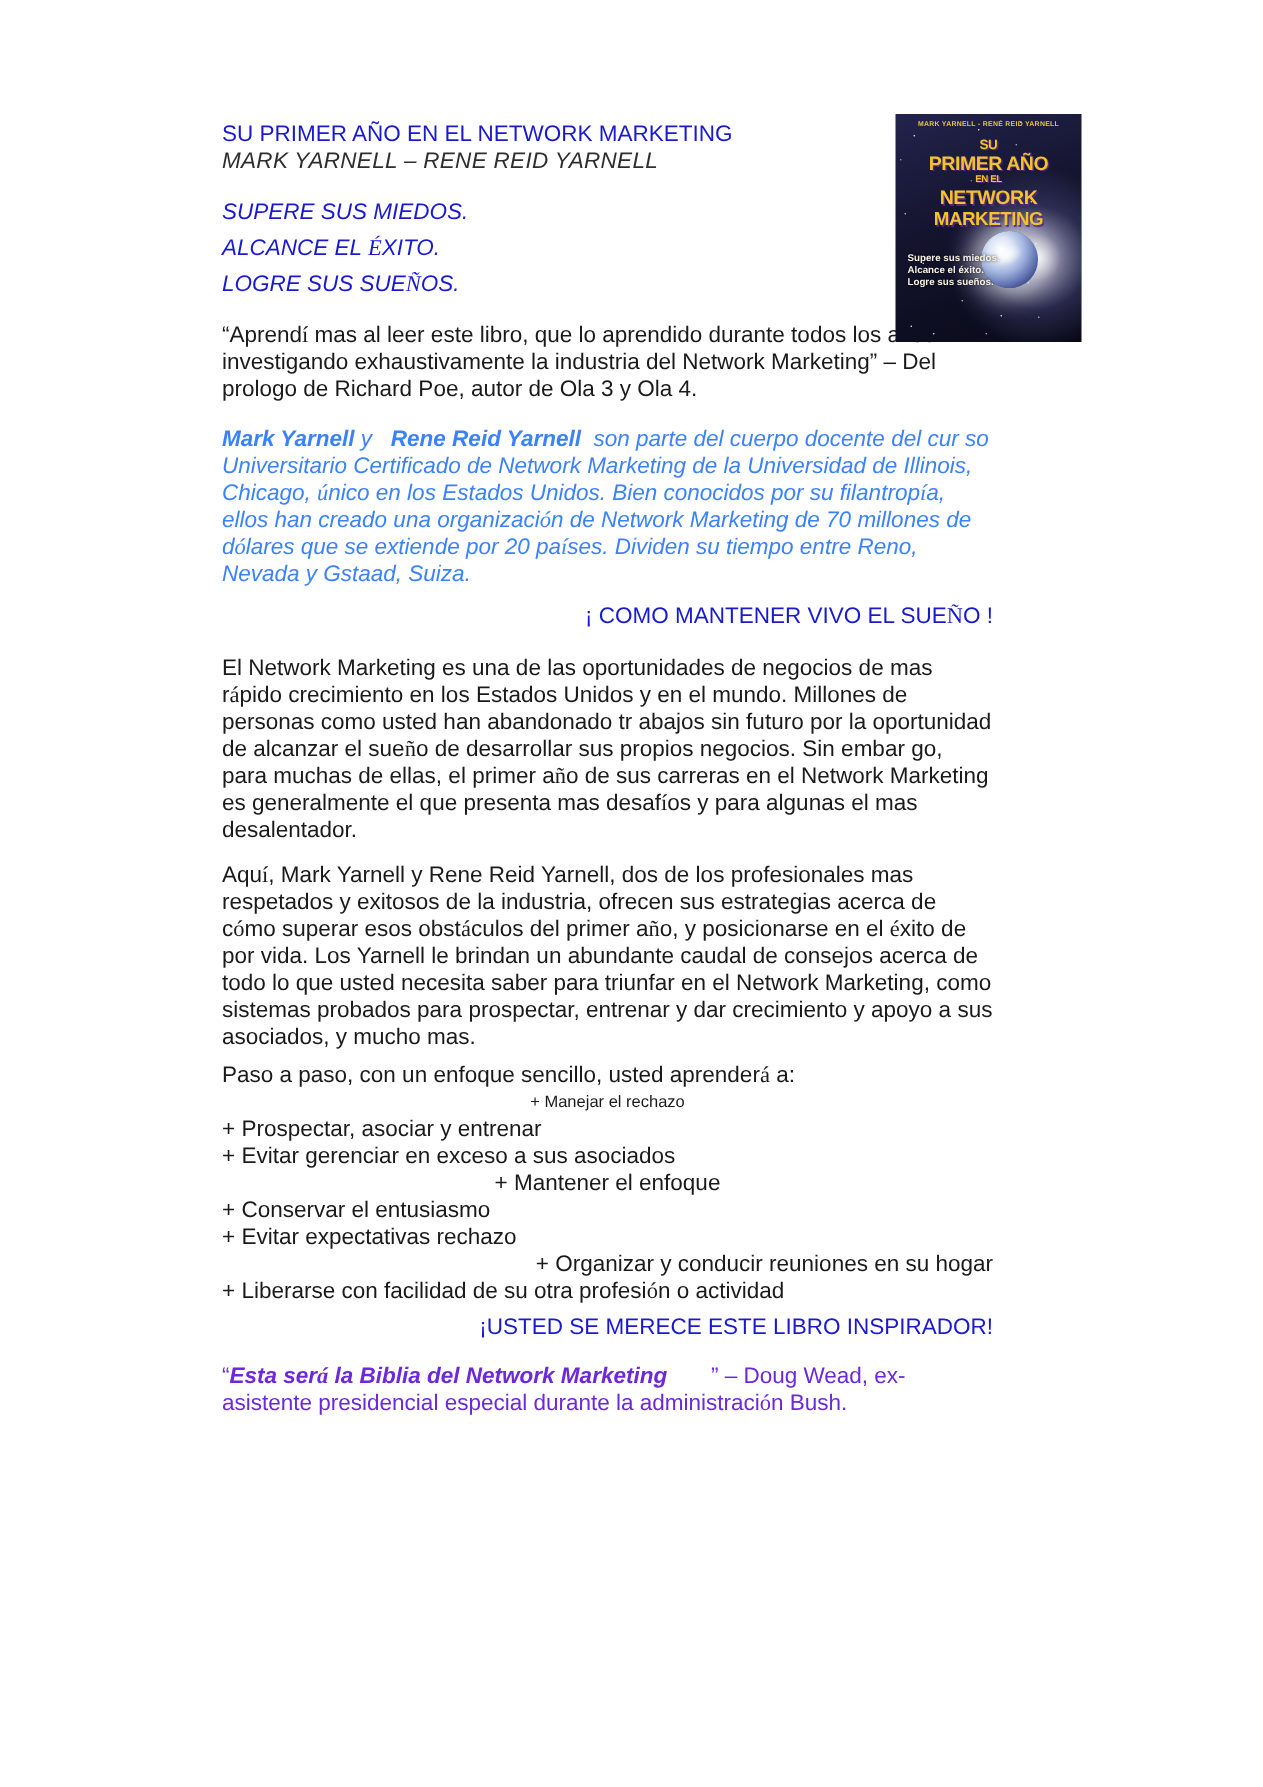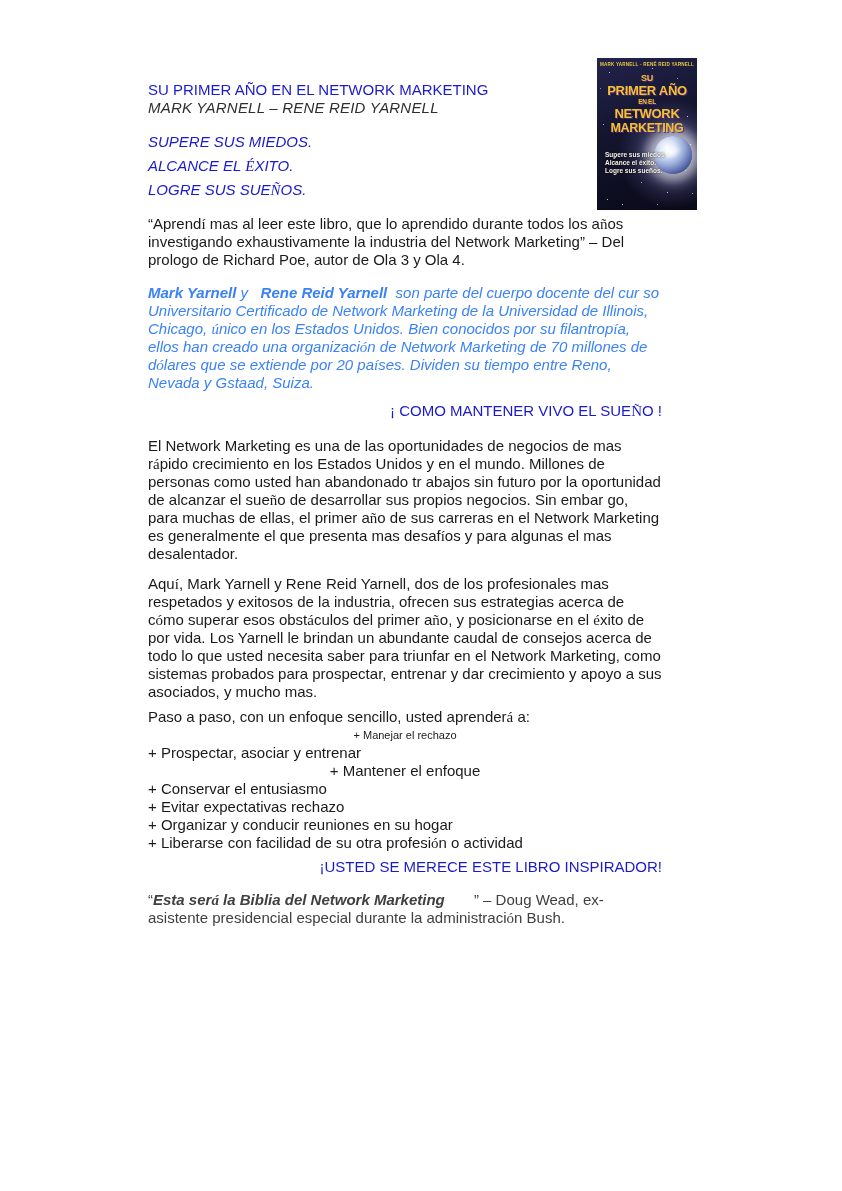--- a/index.html
+++ b/index.html
@@ -35,34 +35,35 @@
   .p-authors .b{font-weight:bold;}
   .h-center{
     text-align:right;font-weight:bold;color:#1a1acd;font-size:15px;line-height:18px;
   }
   .h-center.one{margin-top:10px !important;}
   .h-center.two{margin-top:6px !important;}
   .p2{margin-top:17px !important;}
   .p3{margin-top:12px !important;}
   .p-list{margin-top:7px !important;}
   .p-quote2{
-    margin-top:15px !important;color:#404040;white-space:pre-wrap;
+    margin-top:15px !important;color:#6d28d9;white-space:pre-wrap;
   }
   .p-quote2 .b{font-weight:bold;font-style:italic;}
   
   .sf{font-family:"Liberation Serif","DejaVu Serif",serif;}
 
   
   .cover{
-    position:absolute;left:597px;top:58px;width:100px;height:152px;
+    position:absolute;left:597px;top:76px;width:100px;height:152px;
     background:
       radial-gradient(circle at 76% 63%, rgba(255,255,255,0.95) 0%, rgba(200,200,240,0.55) 12%, rgba(120,120,200,0.25) 26%, rgba(0,0,0,0) 45%),
       linear-gradient(160deg,#23234d 0%,#14142e 45%,#090918 100%);
     overflow:hidden;
     text-align:center;
+    padding-left:24px;
   }
   .stars{
     position:absolute;left:0;top:0;width:1px;height:1px;background:transparent;border-radius:50%;
     box-shadow:
       12px 14px #fff, 28px 34px #cfcfe8, 55px 10px #fff, 80px 20px #bdbdd8,
       90px 58px #fff, 6px 66px #ddd, 18px 99px #fff, 44px 124px #cfcfe8,
       70px 134px #fff, 88px 112px #ddd, 10px 141px #fff, 60px 146px #bdbdd8,
       35px 58px #9a9ab8, 93px 86px #fff, 50px 44px #8888aa, 83px 5px #fff,
       3px 30px #aaaacc, 66px 72px #ccccee, 25px 146px #fff, 95px 135px #ccc;
   }
@@ -118,24 +119,25 @@
 
     <p class="p2">El Network Marketing es una de las oportunidades de negocios de mas r<span class="sf">á</span>pido crecimiento en los Estados Unidos y en el mundo. Millones de personas como usted han abandonado tr abajos sin futuro por la oportunidad de alcanzar el sue<span class="sf">ñ</span>o de desarrollar sus propios negocios. Sin embar go, para muchas de ellas, el primer a<span class="sf">ñ</span>o de sus carreras en el Network Marketing es generalmente el que presenta mas desaf<span class="sf">í</span>os y para algunas el mas desalentador.</p>
 
     <p class="p3">Aqu<span class="sf">í</span>, Mark Yarnell y Rene Reid Yarnell, dos de los profesionales mas respetados y exitosos de la industria, ofrecen sus estrategias acerca de c<span class="sf">ó</span>mo superar esos obst<span class="sf">á</span>culos del primer a<span class="sf">ñ</span>o, y posicionarse en el <span class="sf">é</span>xito de por vida. Los Yarnell le brindan un abundante caudal de consejos acerca de todo lo que usted necesita saber para triunfar en el Network Marketing, como sistemas probados para prospectar, entrenar y dar crecimiento y apoyo a sus asociados, y mucho mas.</p>
 
     <p class="p-list">
       </p>
       <div style="font-size:15px;line-height:18px;">Paso a paso, con un enfoque sencillo, usted aprender<span class="sf">á</span> a:</div>
       <div style="font-size:11px;line-height:18px;text-align:center;">+ Manejar el rechazo</div>
       <div style="font-size:15px;line-height:18px;">+ Prospectar, asociar y entrenar</div>
+      <div style="font-size:15px;line-height:18px;">+ Evitar gerenciar en exceso a sus asociados</div>
       <div style="font-size:15px;line-height:18px;text-align:center;">+ Mantener el enfoque</div>
       <div style="font-size:15px;line-height:18px;">+ Conservar el entusiasmo</div>
       <div style="font-size:15px;line-height:18px;">+ Evitar expectativas rechazo</div>
-      <div style="font-size:15px;line-height:18px;">+ Organizar y conducir reuniones en su hogar</div>
+      <div style="font-size:15px;line-height:18px;text-align:right;">+ Organizar y conducir reuniones en su hogar</div>
       <div style="font-size:15px;line-height:18px;">+ Liberarse con facilidad de su otra profesi<span class="sf">ó</span>n o actividad</div>
     <p></p>
 
     <h2 class="h-center two">¡USTED SE MERECE ESTE LIBRO INSPIRADOR!</h2>
 
     <p class="p-quote2"><span>“</span><span class="b">Esta ser<span class="sf">á</span> la Biblia del Network Marketing</span><span>       ” – Doug Wead, ex-asistente presidencial especial durante la administraci<span class="sf">ó</span>n Bush.</span></p>
 
   </div>
 
   <div class="cover">

